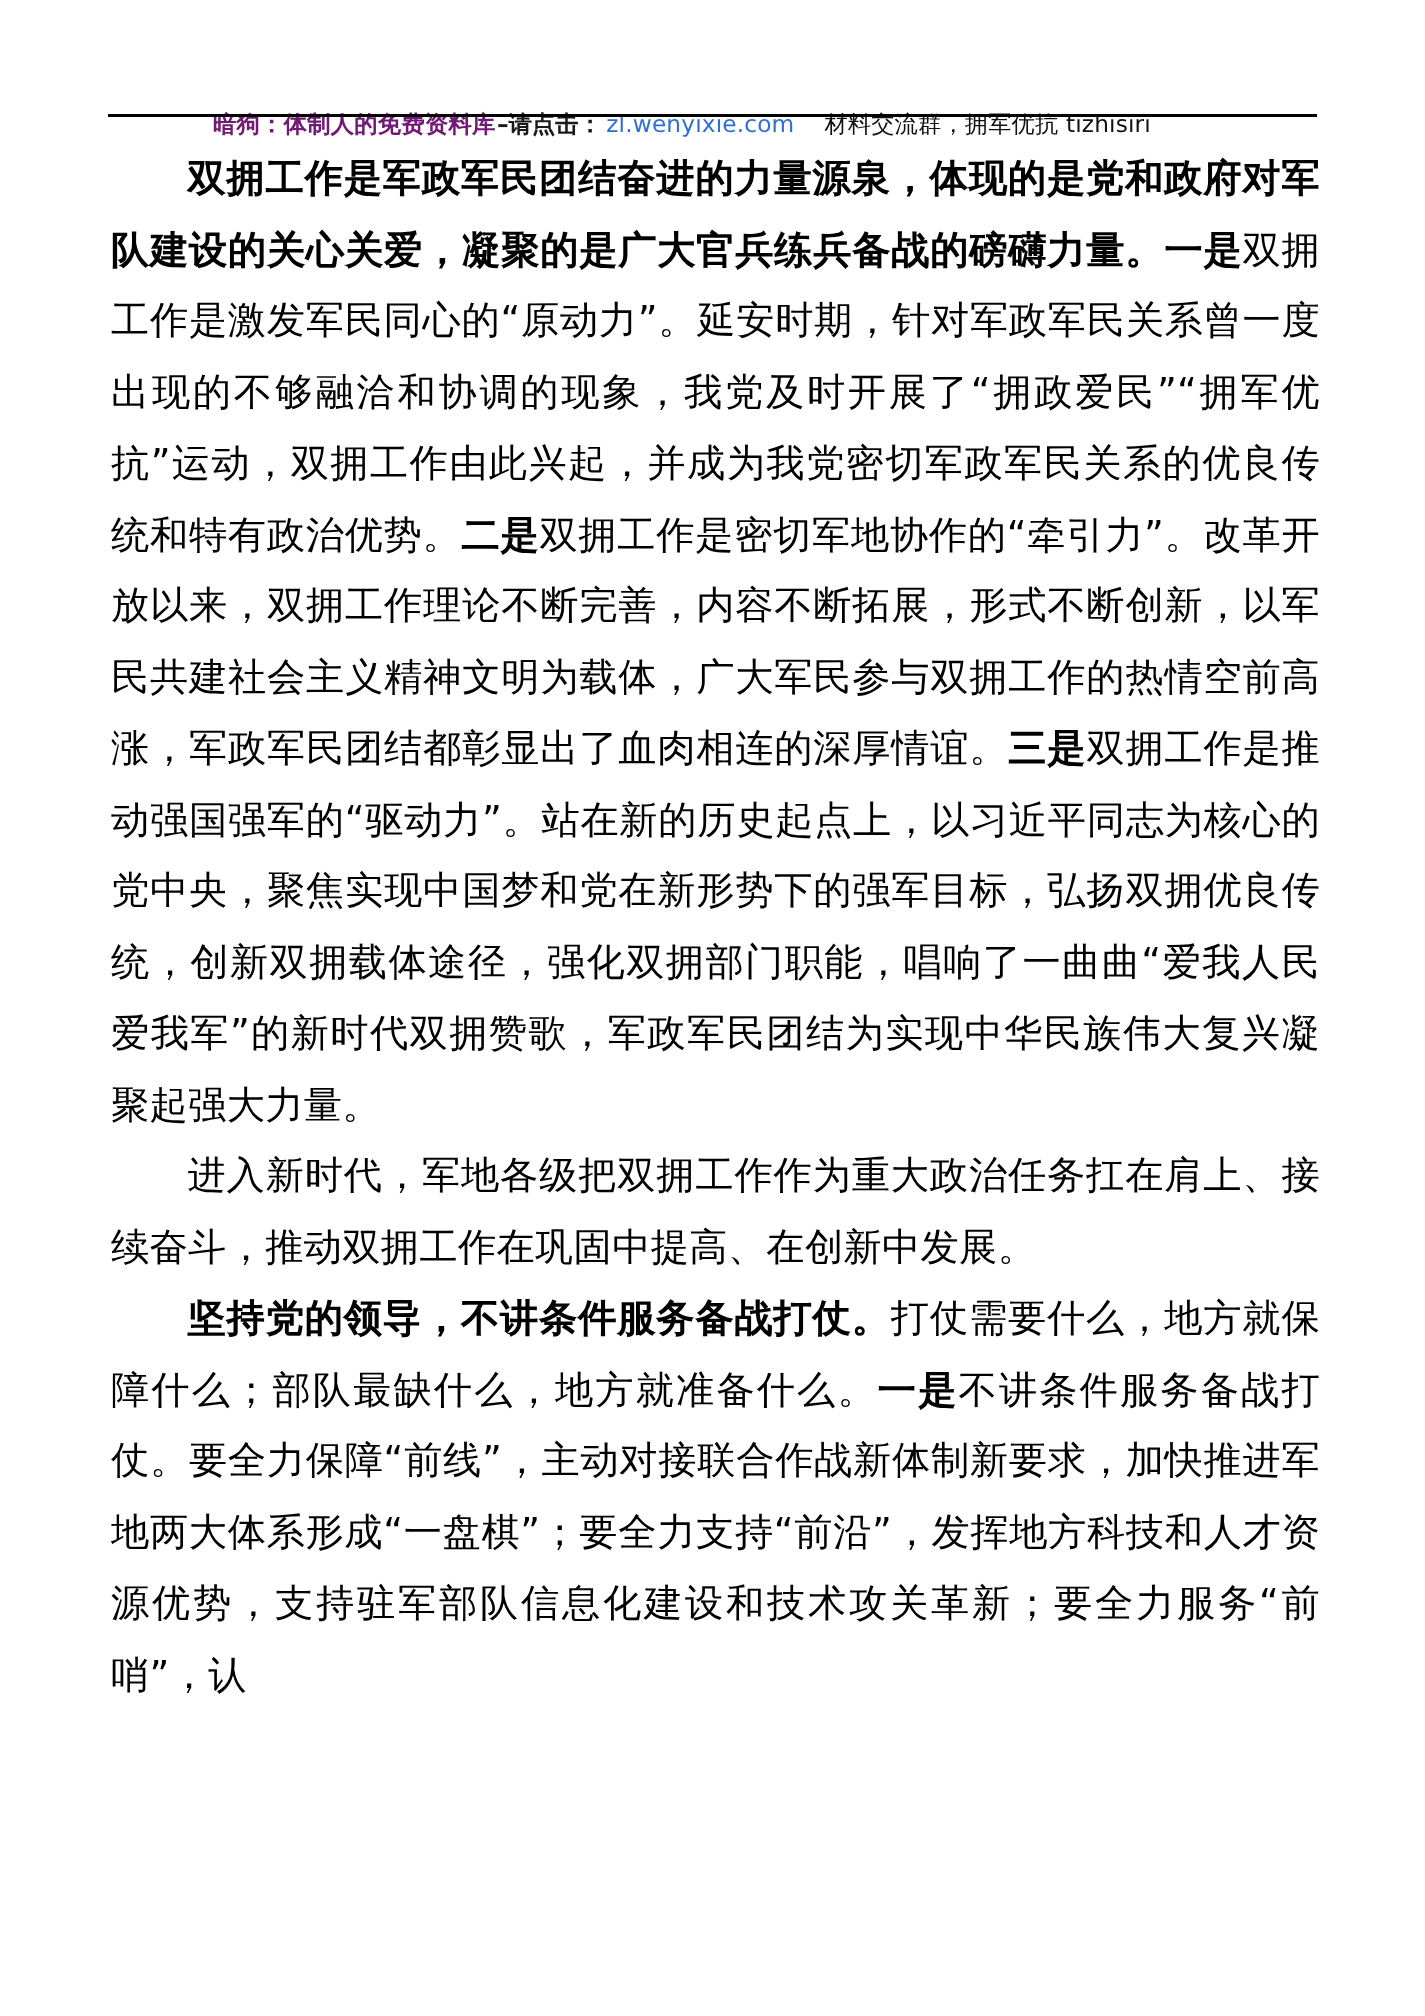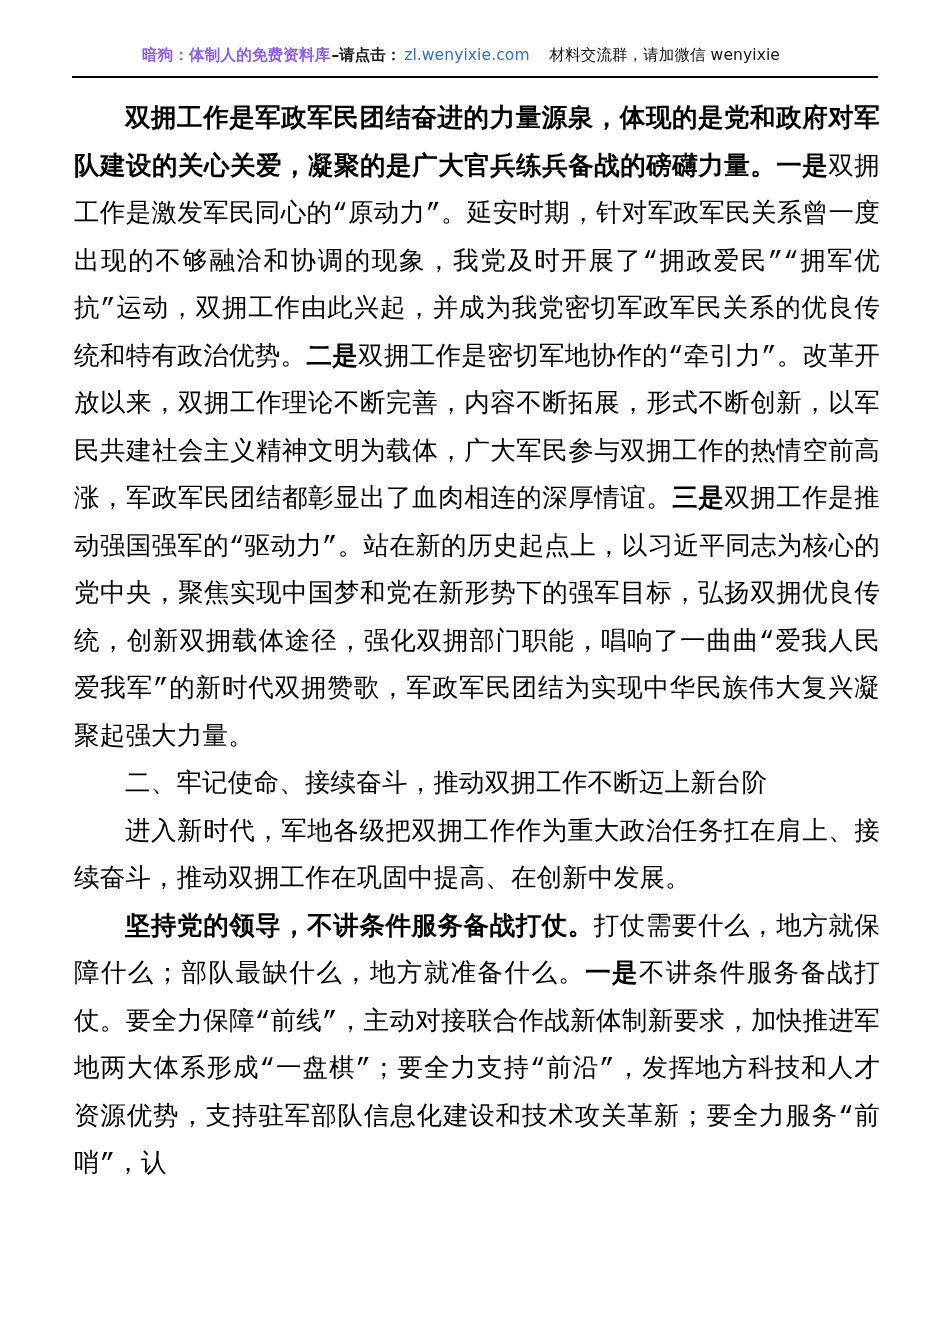--- a/index.html
+++ b/index.html
@@ -42,20 +42,21 @@
     white-space: nowrap;
   }
   .hdr-brand {
     font-weight: bold;
     letter-spacing: 0.2px;
   }
   .hdr-click {
     font-weight: bold;
     color: #1a1a1a;
     margin-left: 1px;
+    margin-top: 28px;
   }
   .hdr-url {
     margin-left: 3px;
     letter-spacing: 0.1px;
   }
   .hdr-note {
     margin-left: 20px;
     color: #111111;
     letter-spacing: 0.1px;
   }
@@ -79,51 +80,47 @@
     margin: 0;
     font-size: 25.5px;
     line-height: 47.5px;
     text-align: justify;
     text-justify: inter-ideograph;
     letter-spacing: 0.2px;
     font-weight: 400;
   }
   p.indent {
     text-indent: 2em;
-    font-family: Liberation Mono, monospace;
   }
   .b {
     font-weight: bold;
   }
 </style>
 </head>
 <body>
 
 <div class="page">
 
   <div class="header-band">
     <div class="header-line">
-      <span class="hdr-brand" style="color: #8b5cf6;">暗狗：体制人的免费资料库</span>
+      <span class="hdr-brand" style="color: #701a75;">暗狗：体制人的免费资料库</span>
       <span class="hdr-click">–请点击：</span>
       <span class="hdr-url" style="color: rgb(46, 111, 212);">zl.wenyixie.com</span>
-      <span class="hdr-note">材料交流群，请加微信 wenyixie</span>
+      <span class="hdr-note">材料交流群，拥军优抗 tizhisiri</span>
     </div>
   </div>
   <div class="header-rule" style="background: rgb(0, 0, 0);"></div>
 
   <div class="body-area">
 
 
     <p class="para indent">
       <span class="b">双拥工作是军政军民团结奋进的力量源泉，体现的是党和政府对军队建设的关心关爱，凝聚的是广大官兵练兵备战的磅礴力量。</span><span class="b">一是</span><span>双拥工作是激发军民同心的“原动力”。延安时期，针对军政军民关系曾一度出现的不够融洽和协调的现象，我党及时开展了“拥政爱民”“拥军优抗”运动，双拥工作由此兴起，并成为我党密切军政军民关系的优良传统和特有政治优势。</span><span class="b">二是</span><span>双拥工作是密切军地协作的“牵引力”。改革开放以来，双拥工作理论不断完善，内容不断拓展，形式不断创新，以军民共建社会主义精神文明为载体，广大军民参与双拥工作的热情空前高涨，军政军民团结都彰显出了血肉相连的深厚情谊。</span><span class="b">三是</span><span>双拥工作是推动强国强军的“驱动力”。站在新的历史起点上，以习近平同志为核心的党中央，聚焦实现中国梦和党在新形势下的强军目标，弘扬双拥优良传统，创新双拥载体途径，强化双拥部门职能，唱响了一曲曲“爱我人民爱我军”的新时代双拥赞歌，军政军民团结为实现中华民族伟大复兴凝聚起强大力量。</span>
     </p>
 
-    <p class="para indent">
-      <span>二、牢记使命、接续奋斗，推动双拥工作不断迈上新台阶</span>
-    </p>
 
     <p class="para indent">
       <span>进入新时代，军地各级把双拥工作作为重大政治任务扛在肩上、接续奋斗，推动双拥工作在巩固中提高、在创新中发展。</span>
     </p>
 
     <p class="para indent">
       <span class="b">坚持党的领导，不讲条件服务备战打仗。</span><span>打仗需要什么，地方就保障什么；部队最缺什么，地方就准备什么。</span><span class="b">一是</span><span>不讲条件服务备战打仗。要全力保障“前线”，主动对接联合作战新体制新要求，加快推进军地两大体系形成“一盘棋”；要全力支持“前沿”，发挥地方科技和人才资源优势，支持驻军部队信息化建设和技术攻关革新；要全力服务“前哨”，认</span>
     </p>
 
   </div>

